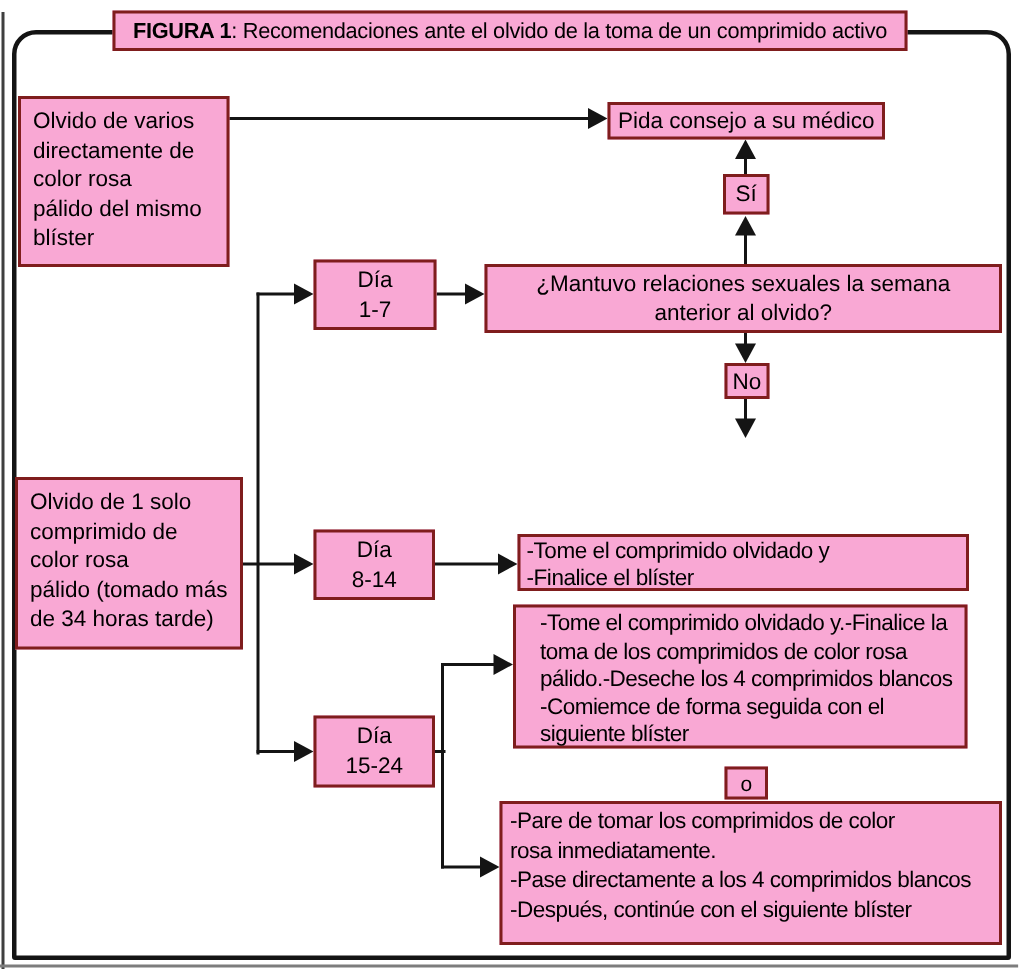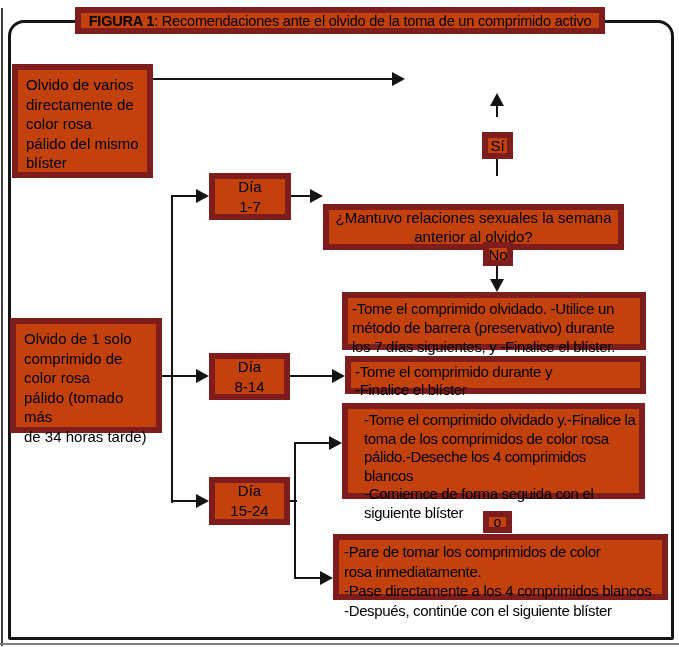--- a/index.html
+++ b/index.html
@@ -1,20 +1,20 @@
 <!DOCTYPE html>
 <html><head>
 <meta charset="utf-8">
 <style>
   html,body{margin:0;padding:0;background:#fff;}
   #canvas{
     position:relative;width:679px;height:647px;background:#fff;
     font-family:"Liberation Sans",sans-serif;color:#000;overflow:hidden;
   }
-  .bx{position:absolute;border:6px solid #7f1d1d;background:#c2410c;box-sizing:border-box;z-index:3;}
+  .bx{position:absolute;border:2px solid #7f1d1d;background:#f9a8d4;box-sizing:border-box;z-index:3;}
   .txt{white-space:pre-line;}
   .ctr{display:flex;align-items:center;justify-content:center;text-align:center;}
   .hl,.vl{position:absolute;background:#141414;z-index:1;}
   .hl{height:2px;}
   .vl{width:2px;}
   .ah{position:absolute;width:0;height:0;z-index:2;}
   .ah-right{border-top:7px solid transparent;border-bottom:7px solid transparent;border-left:13px solid #141414;}
   .ah-up{border-left:7px solid transparent;border-right:7px solid transparent;border-bottom:13px solid #141414;}
   .ah-down{border-left:7px solid transparent;border-right:7px solid transparent;border-top:13px solid #141414;}
 
@@ -23,33 +23,33 @@
   #main-frame{position:absolute;left:8px;top:20px;width:666px;height:620px;border:3px solid #141414;
     border-radius:16px 16px 2px 2px;box-sizing:border-box;z-index:1;background:transparent;}
 
   #title-box{left:75px;top:7px;width:530px;height:27px;z-index:5;font-size:14.5px;letter-spacing:-0.2px;}
   #title-box b{font-weight:bold;}
 
   #box-forgot-several{left:12px;top:64px;width:141px;height:114px;padding:5px 4px 0 8px;font-size:15px;line-height:19.5px;}
   #box-forgot-one{left:10px;top:318px;width:152px;height:115px;padding:5px 4px 0 8px;font-size:15px;line-height:19.5px;}
 
   #box-advice{left:405px;top:68px;width:185px;height:25px;font-size:15px;}
-  #box-yes{left:482px;top:132px;width:31px;height:27px;font-size:15px;}
-  #box-question{left:323px;top:176px;width:301px;height:46px;font-size:15px;line-height:19px;margin-top:28px;}
+  #box-yes{left:482px;top:116px;width:31px;height:27px;font-size:15px;}
+  #box-question{left:323px;top:176px;width:345px;height:46px;font-size:15px;line-height:19px;}
   #box-no{left:483px;top:242px;width:30px;height:24px;font-size:15px;text-align:center;}
   #box-or{left:483px;top:511px;width:29px;height:22px;font-size:14px;}
 
   #box-day-1-7{left:209px;top:173px;width:82px;height:47px;font-size:15px;line-height:20px;}
   #box-day-8-14{left:209px;top:353px;width:81px;height:47px;font-size:15px;line-height:20px;}
   #box-day-15-24{left:209px;top:477px;width:81px;height:48px;font-size:15px;line-height:20px;}
 
   #box-instr-week1{left:342px;top:292px;width:304px;height:58px;padding:1px 2px 0 4px;font-size:15px;line-height:19px;letter-spacing:-0.3px;}
   #box-instr-week2{left:345px;top:356px;width:301px;height:38px;padding:1px 2px 0 4px;font-size:15px;line-height:18px;letter-spacing:-0.3px;}
   #box-instr-week3a{left:342px;top:403px;width:303px;height:96px;padding:2px 2px 0 16px;font-size:15px;line-height:18.5px;letter-spacing:-0.35px;}
-  #box-instr-week3b{left:333px;top:534px;width:335px;height:66px;padding:2px 2px 0 5px;font-size:15px;line-height:19.5px;letter-spacing:-0.35px;}
+  #box-instr-week3b{left:333px;top:534px;width:335px;height:96px;padding:2px 2px 0 5px;font-size:15px;line-height:19.5px;letter-spacing:-0.35px;}
 </style>
 </head>
 <body>
 
 <div id="canvas">
 
   <div id="edge-left"></div>
   <div id="edge-bottom"></div>
   <div id="main-frame"></div>
 
@@ -68,30 +68,28 @@
 pálido (tomado más
 de 34 horas tarde)</div>
 
   <div id="box-day-1-7" class="bx ctr txt">Día
 1-7</div>
   <div id="box-day-8-14" class="bx ctr txt">Día
 8-14</div>
   <div id="box-day-15-24" class="bx ctr txt">Día
 15-24</div>
 
+  <div id="box-advice" class="bx ctr">Pida consejo a su médico</div>
   <div id="box-yes" class="bx ctr">Sí</div>
   <div id="box-question" class="bx ctr txt">¿Mantuvo relaciones sexuales la semana
 anterior al olvido?</div>
   <div id="box-no" class="bx ctr">No</div>
   <div id="box-or" class="bx ctr">o</div>
 
-  <div id="box-instr-week1" class="bx txt">-Tome el comprimido olvidado. -Utilice un
-método de barrera (preservativo) durante
-los 7 días siguientes, y -Finalice el blíster.</div>
-  <div id="box-instr-week2" class="bx txt">-Tome el comprimido durante y
+  <div id="box-instr-week2" class="bx txt">-Tome el comprimido olvidado y
 -Finalice el blíster</div>
   <div id="box-instr-week3a" class="bx txt">-Tome el comprimido olvidado y.-Finalice la
 toma de los comprimidos de color rosa
 pálido.-Deseche los 4 comprimidos blancos
 -Comiemce de forma seguida con el
 siguiente blíster</div>
   <div id="box-instr-week3b" class="bx txt">-Pare de tomar los comprimidos de color
 rosa inmediatamente.
 -Pase directamente a los 4 comprimidos blancos
 -Después, continúe con el siguiente blíster</div>

